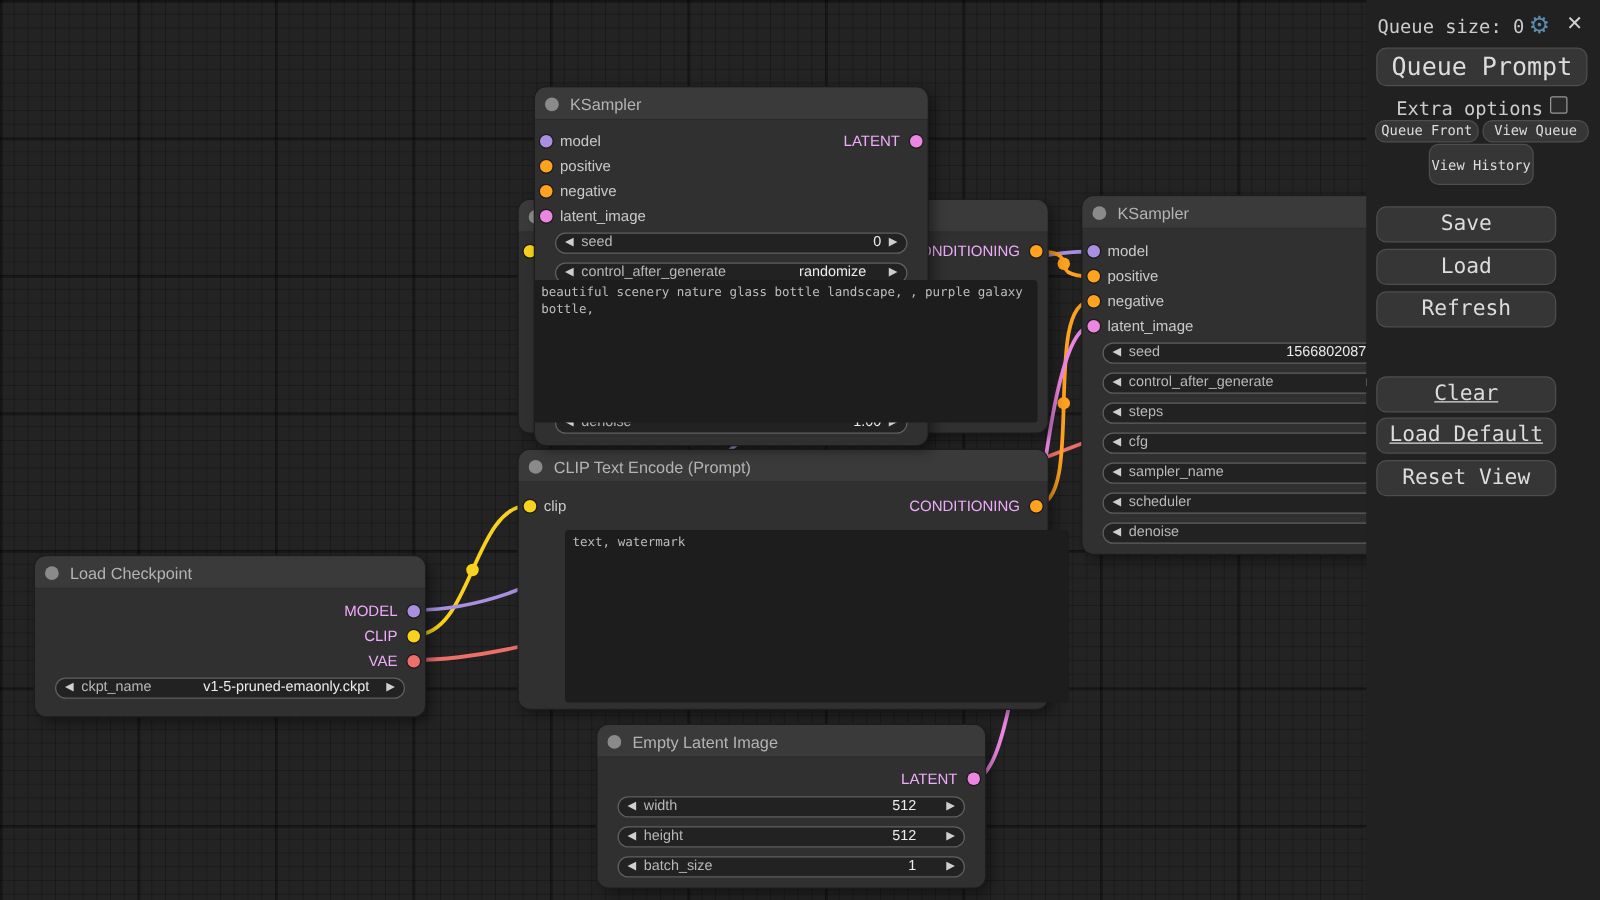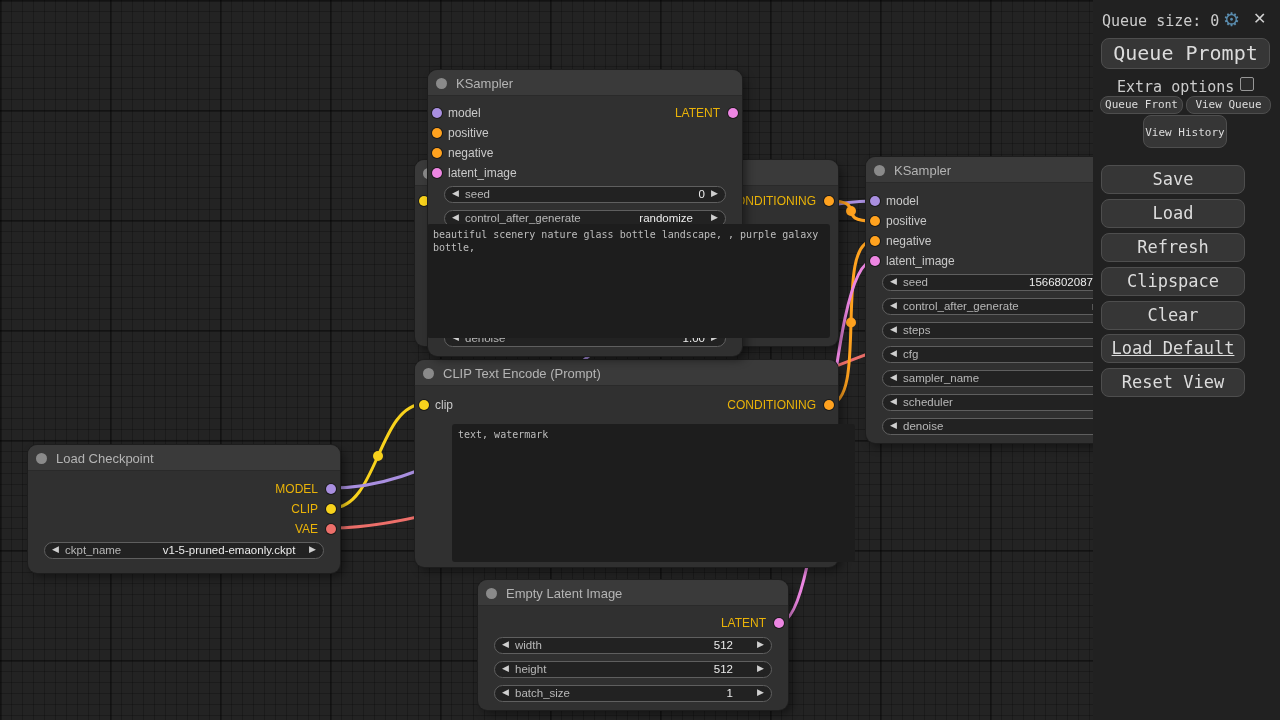--- a/index.html
+++ b/index.html
@@ -26,21 +26,21 @@
           border-bottom:1px solid #2a2a2a; }
   .node-title .tlabel { position:absolute; left:28px; top:6px; font-size:13px;
           color:#b4b4b4; white-space:nowrap; }
   .big-dot { position:absolute; left:8px; top:8px; width:11px; height:11px;
           border-radius:50%; background:#8a8a8a; }
   .port { position:absolute; height:14px; font-size:12px; color:#c9c9c9;
           white-space:nowrap; }
   .pdot { position:absolute; width:10px; height:10px; border-radius:50%;
           box-shadow:0 0 0 1px rgba(0,0,0,.45); }
   .port .lab-l { position:absolute; left:20px; top:0; }
-  .port-out { color:#eab308; }
+  .port-out { color:#f0abfc; }
   .c-model{background:#a98fe0} .c-clip{background:#f8d21c}
   .c-cond{background:#ffa21f}  .c-latent{background:#ed86e2}
   .c-vae{background:#ed6f6a}
 
   .widget { position:absolute; height:17px; background:#222;
             border:1px solid #5f5f5f; border-radius:9px;
             font-size:11.5px; color:#b8b8b8; }
   .widget .wlab { position:absolute; left:20px; top:1px; white-space:nowrap; }
   .widget .wval { position:absolute; right:20px; top:1px; color:#ececec; white-space:nowrap; }
   .widget .wval-center { position:absolute; left:0; right:0; top:1px; text-align:center; color:#ececec; }
@@ -297,19 +297,18 @@
   <div class="sb-queue-size">Queue size: 0</div>
   <button class="sb-btn sb-queue-prompt">Queue Prompt</button>
   <div class="sb-extra">Extra options</div>
   <span class="sb-check"></span>
   <button class="sb-btn sb-queue-front">Queue Front</button>
   <button class="sb-btn sb-view-queue">View Queue</button>
   <button class="sb-btn sb-view-history">View History</button>
   <button class="sb-btn sb-main" style="top:165px;">Save</button>
   <button class="sb-btn sb-main" style="top:233px;">Refresh</button>
   <button class="sb-btn sb-main" style="top:199px;">Load</button>
-  <button class="sb-btn sb-main" style="top:267px;">Clipspace</button>
-  <button class="sb-btn sb-main" style="top:301px;">Clear</button>
+  <button class="sb-btn sb-main" style="top:301px;text-decoration:underline;">Clear</button>
   <button class="sb-btn sb-main" style="top:334px;text-decoration:underline;">Load Default</button>
   <button class="sb-btn sb-main" style="top:368px;">Reset View</button>
 </div>
 <span class="sb-gear"></span>
 <span class="sb-close"></span>
 
 </body></html>

